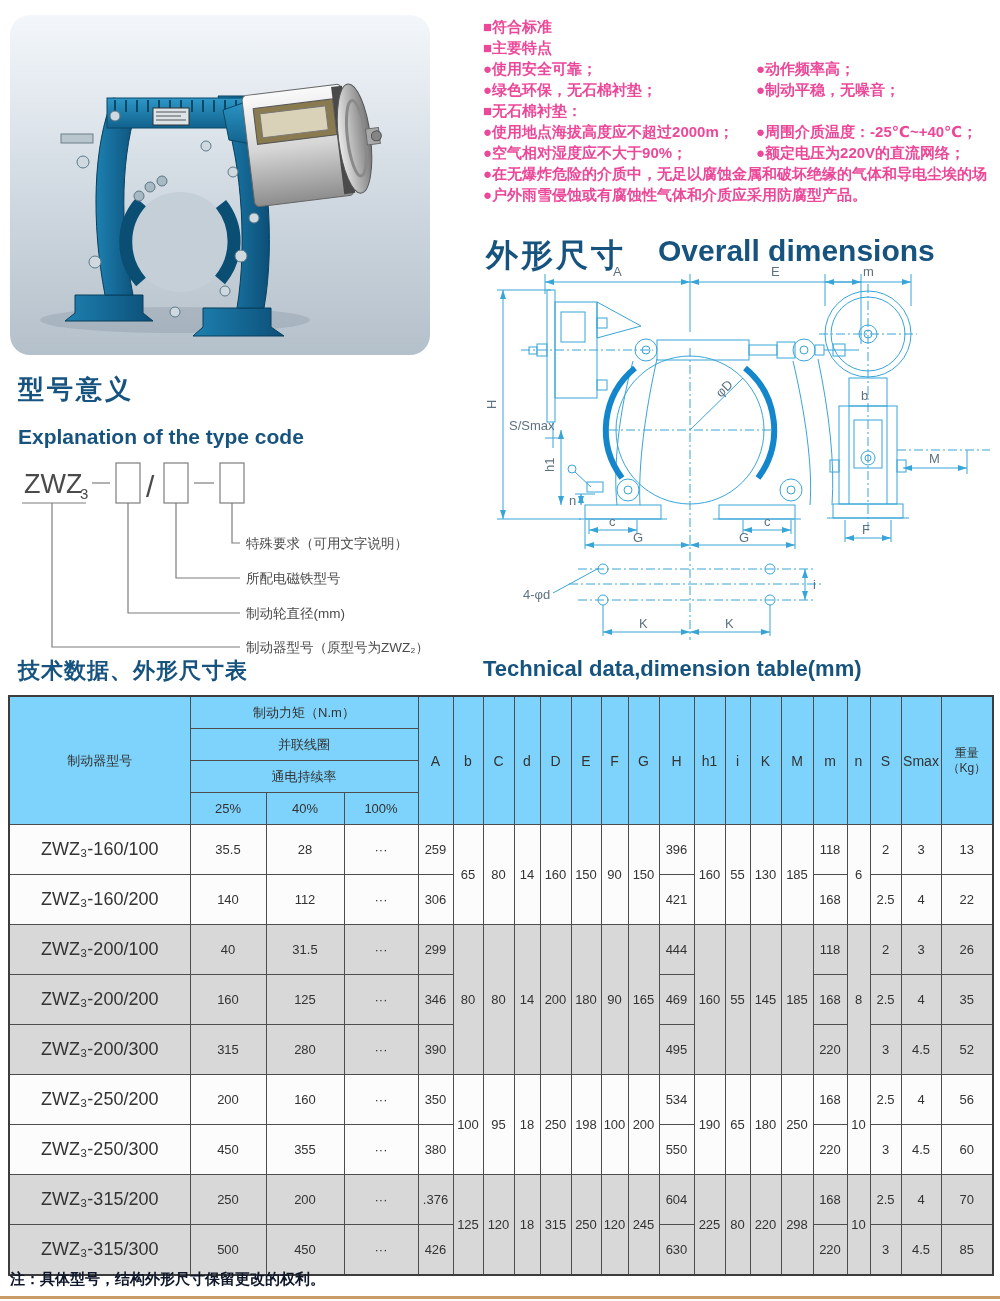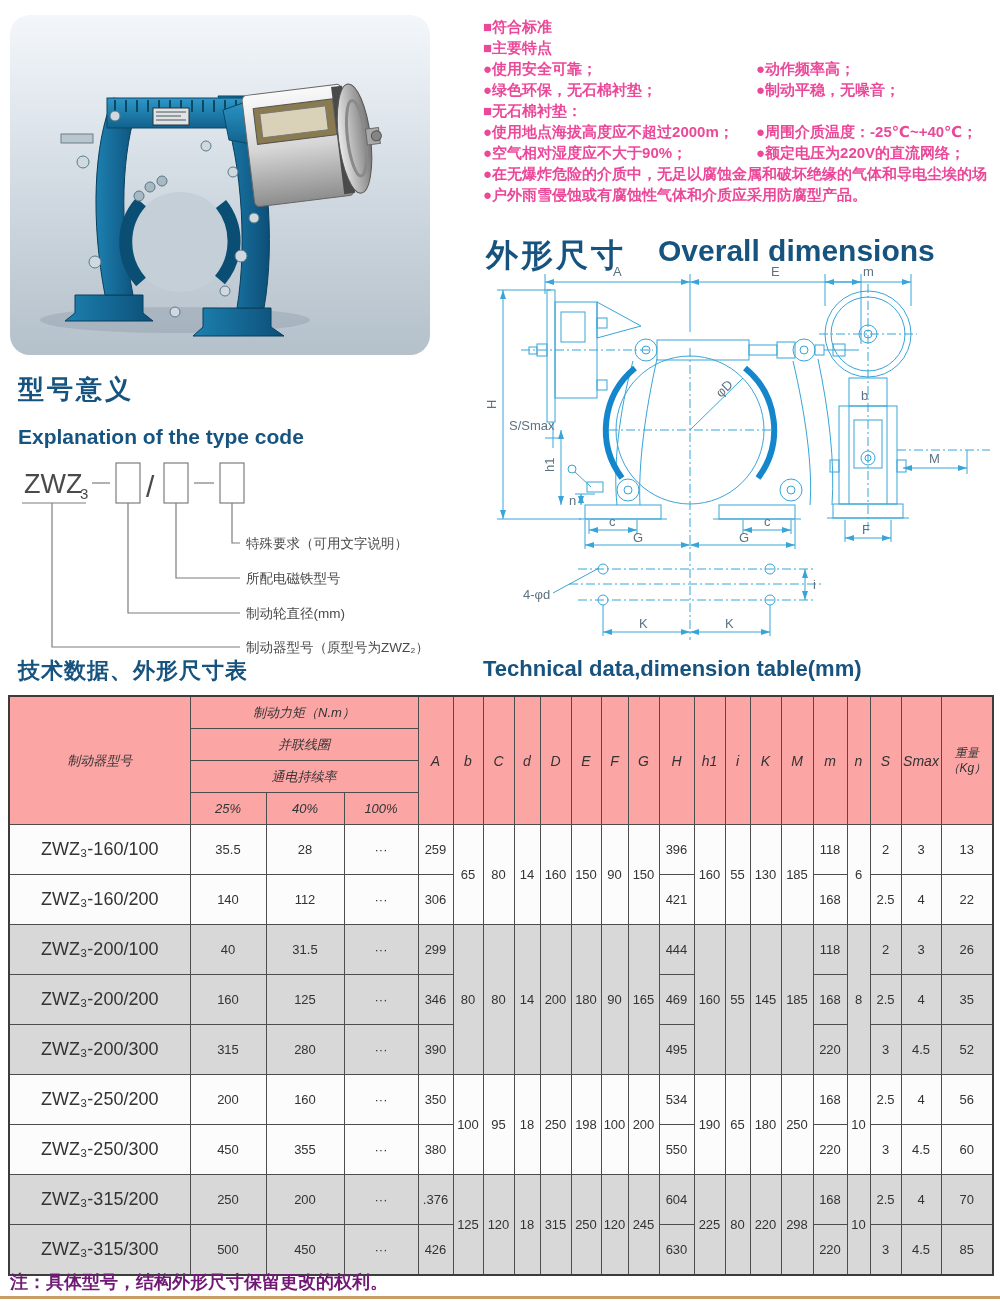--- a/index.html
+++ b/index.html
@@ -24,28 +24,28 @@
   .tc-zh{font-size:26px;color:#17537f;font-weight:bold;letter-spacing:3px;}
   .tc-en{font-size:21px;color:#17537f;font-weight:bold;margin-top:18px;}
   .tc-svg{display:block;margin-top:8px;}
   
   .table-head{position:absolute;left:8px;top:656px;width:984px;height:30px;color:#17537f;font-weight:bold;}
   .th-zh{position:absolute;left:0;top:0;font-size:22px;letter-spacing:1px;margin-left:10px;}
   .th-en{position:absolute;left:475px;top:0;font-size:22px;}
   table.spec{position:absolute;left:8px;top:695px;width:984px;border-collapse:collapse;
     table-layout:fixed;text-align:center;color:#333;font-size:13px;border:2px solid #3c3c3c;}
   table.spec td{border:1px solid #4d4d4d;padding:0;overflow:hidden;}
-  tr.h td{background:#fca5a5;height:31px;font-size:13px;font-style:italic;}
+  tr.h td{background:#7dd3fc;height:31px;font-size:13px;}
   tr.h td.dimhdr{font-size:14px;}
   tr.gw td{background:#fcfcfc;height:49px;}
   tr.gg td{background:#d8d8d8;height:49px;}
   td.modelcell{font-size:18px;}
   .wl{line-height:1.25;font-size:12px;display:block;}
   
-  .note{position:absolute;left:10px;top:1270px;font-size:18px;font-weight:bold;color:#701a75;}
+  .note{position:absolute;left:10px;top:1270px;font-size:15px;font-weight:bold;color:#0f172a;}
   .footer-line{position:absolute;left:0;top:1296px;width:1000px;height:3px;background:#c89d66;}
   
   .ln{stroke:#38a5d8;stroke-width:1;fill:none;}
   .cl{stroke:#38a5d8;stroke-width:1;fill:none;stroke-dasharray:9 3 2 3;}
   .pad{stroke:#1487cc;stroke-width:6;fill:none;}
   .dim{stroke:#38a5d8;stroke-width:1;fill:none;marker-start:url(#aS);marker-end:url(#aE);}
   .lbl{font-family:"Liberation Sans","DejaVu Sans",sans-serif;font-size:13px;fill:#5d7280;}
   .tcl{stroke:#7d7d7d;stroke-width:1.2;fill:none;}
   .tctxt{font-family:"Liberation Sans","DejaVu Sans",sans-serif;fill:#4a4a4a;}
 </style>

